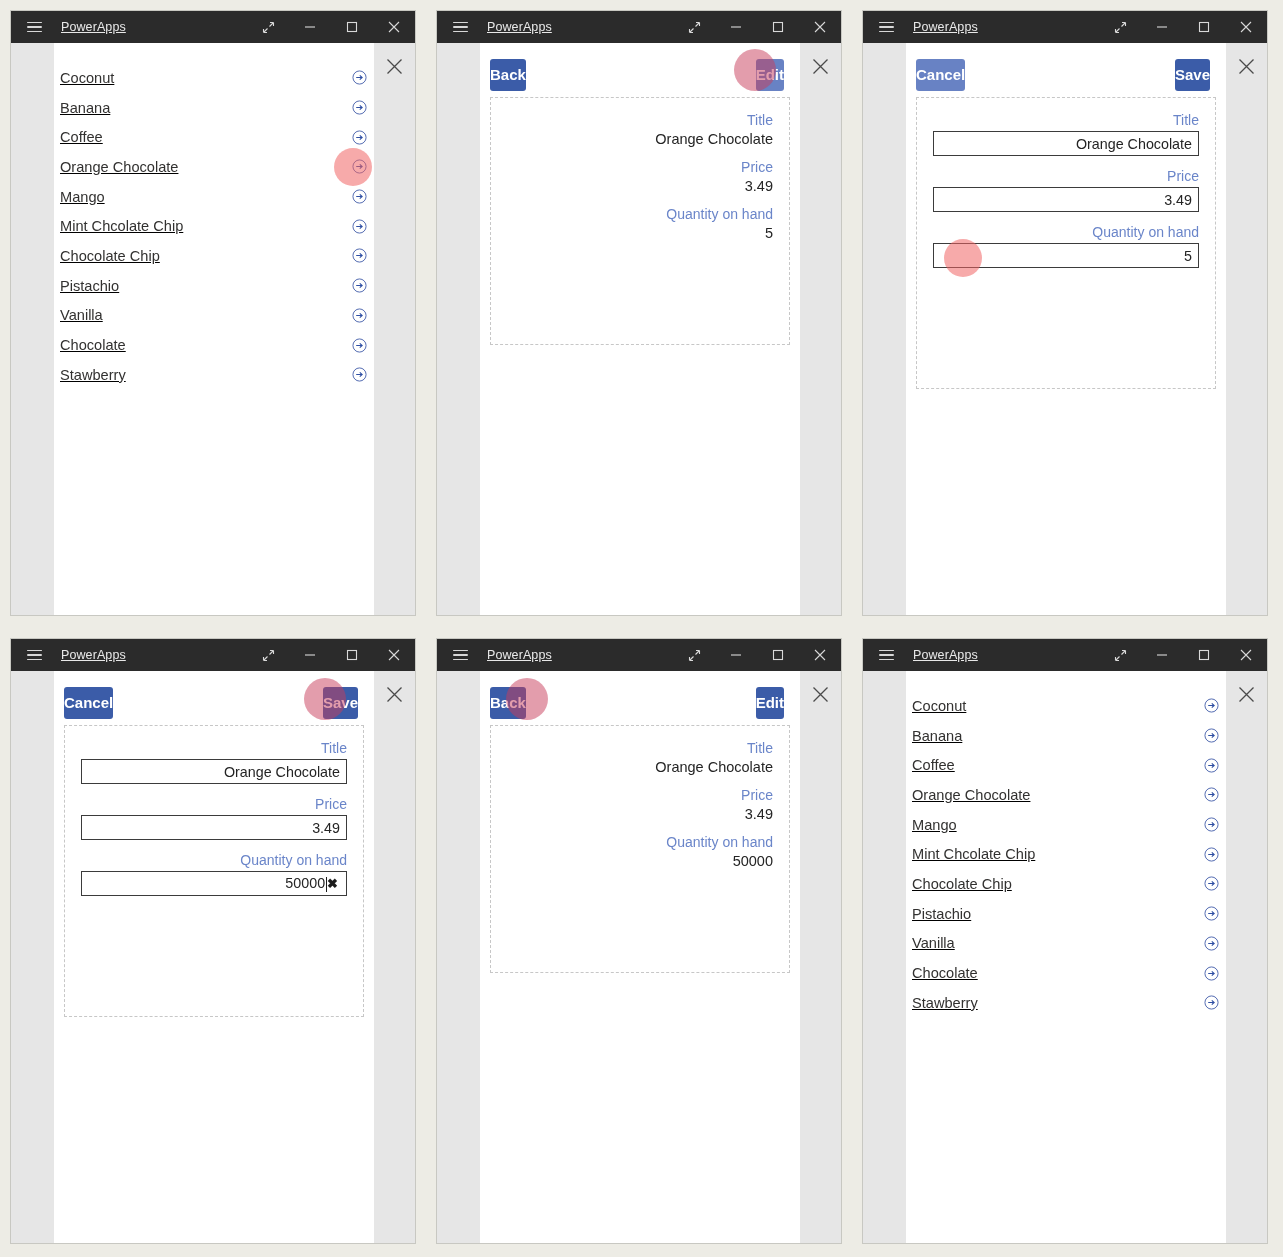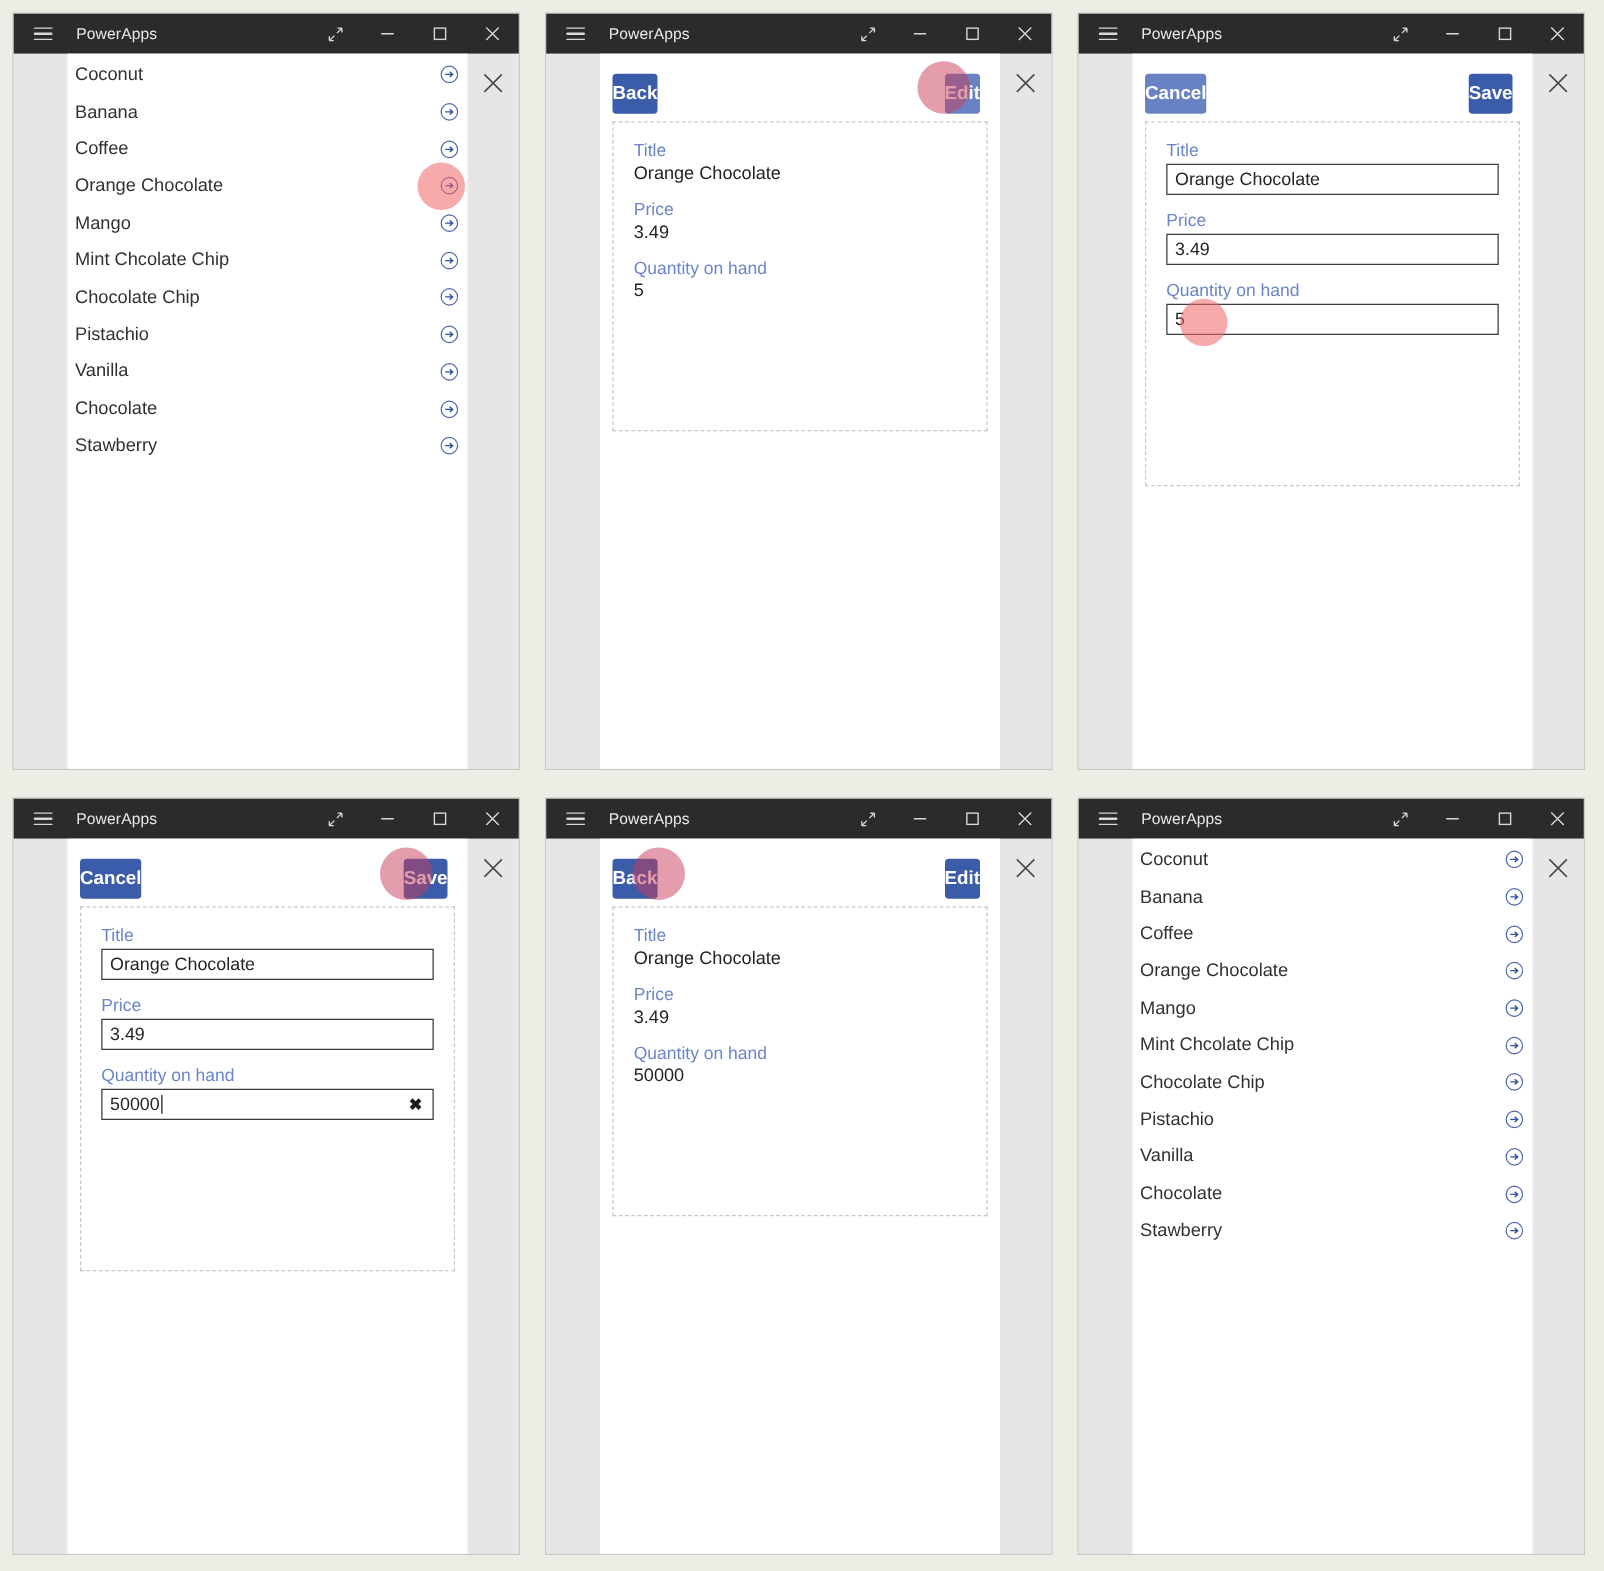--- a/index.html
+++ b/index.html
@@ -25,20 +25,21 @@
     width: 406px; height: 606px;
     border: 1px solid #c8c8c2;
     background: #e6e6e6;
     display: flex; flex-direction: column;
   }
   .titlebar {
     height: 32px; flex: 0 0 32px;
     background: #2b2b2b;
     display: flex; align-items: center;
     color: #e8e8e8;
+    text-decoration: underline;
   }
   .tb-ham {
     width: 46px; height: 32px;
     display: flex; align-items: center; justify-content: center;
   }
   .tb-ham .bars { width: 15px; }
   .tb-ham .bars i {
     display: block; height: 1.5px; background: #d8d8d8;
     margin: 3px 0; border-radius: 1px;
   }
@@ -70,21 +71,21 @@
     width: 41px; flex: 0 0 41px;
     position: relative;
   }
   .app-close {
     position: absolute; left: 6px; top: 9px;
     width: 28px; height: 28px;
     display: flex; align-items: center; justify-content: center;
   }
 
   
-  .list { padding-top: 2px; }
+  .list { padding-top: 20px; text-decoration: underline; }
   .list-row {
     height: 29.7px;
     display: flex; align-items: center;
     padding: 0 0 0 6px;
   }
   .list-label {
     font-size: 14.6px; color: #323130;
     flex: 1 1 auto;
     white-space: nowrap;
   }
@@ -111,20 +112,21 @@
     cursor: pointer;
     position: relative;
   }
   .btn.dark  { background: #3b5ca8; }
   .btn.light { background: #6882c4; }
 
   .formcard {
     border: 1px dashed #c7c7c7;
     background: #ffffff;
     padding: 14px 16px 16px 16px;
+    text-align: right;
   }
   .formcard.detail { height: 248px; }
   .formcard.edit   { height: 292px; }
 
   .fld { margin-bottom: 12px; }
   .fld-label {
     font-size: 14px; color: #6a85c9;
     margin-bottom: 3px;
   }
   .fld-value {

